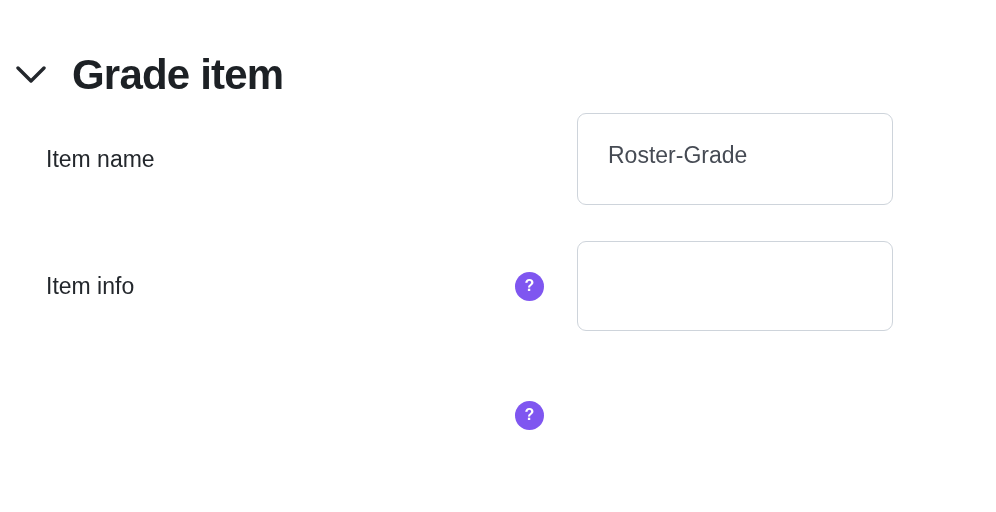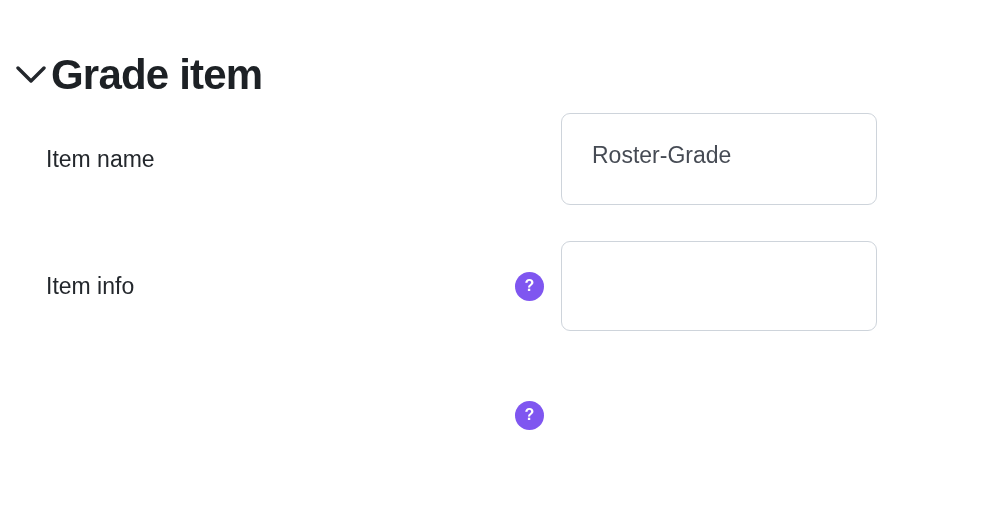--- a/index.html
+++ b/index.html
@@ -23,21 +23,21 @@
     background: #ffffff;
   }
 
   
   .section-header {
     position: absolute;
     left: 14px;
     top: 26px;
     display: flex;
     align-items: center;
-    gap: 3px;
+    gap: 24px;
   }
   .chevron-toggle {
     width: 34px;
     height: 34px;
     display: flex;
     align-items: center;
     justify-content: center;
     cursor: pointer;
     background: transparent;
     border: none;
@@ -87,21 +87,21 @@
     display: flex;
     align-items: center;
     justify-content: center;
     cursor: pointer;
     line-height: 1;
     user-select: none;
   }
 
   .field-control {
     position: absolute;
-    left: 561px;
+    left: 577px;
     width: 316px;
     border: 1px solid #ced4db;
     border-radius: 9px;
     background: #ffffff;
     font-family: "Liberation Sans", sans-serif;
     font-size: 23px;
     color: #464b54;
     padding: 0 0 8px 30px;
     outline: none;
     resize: none;

